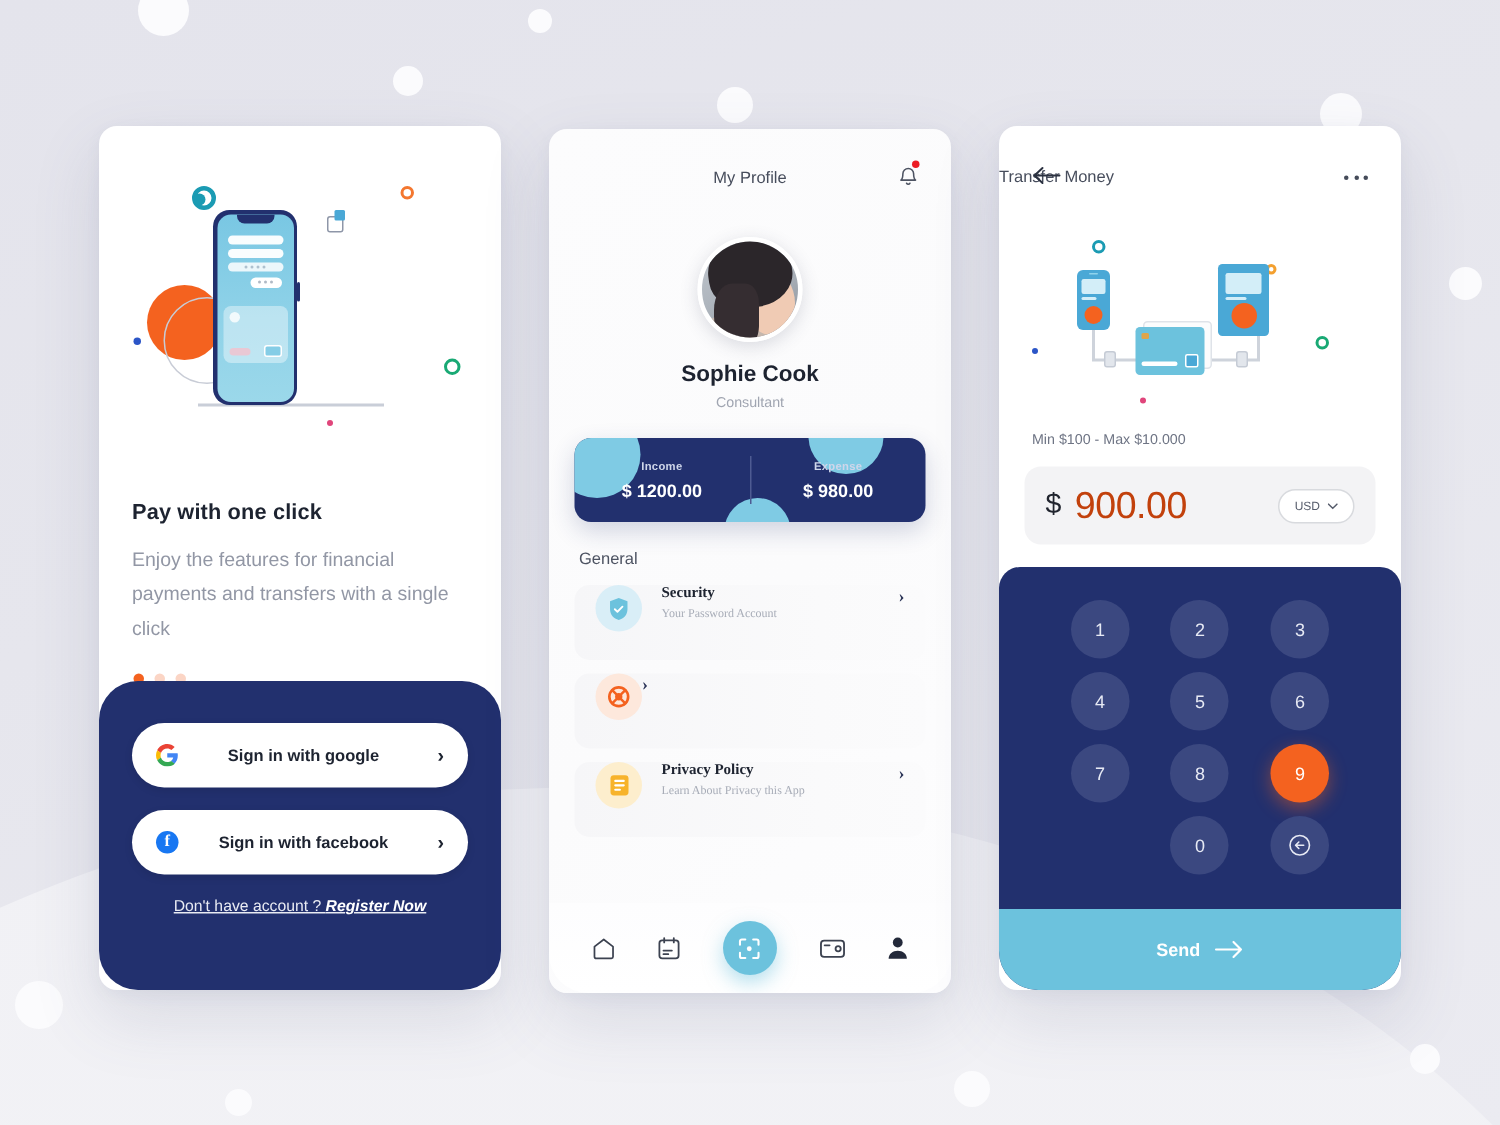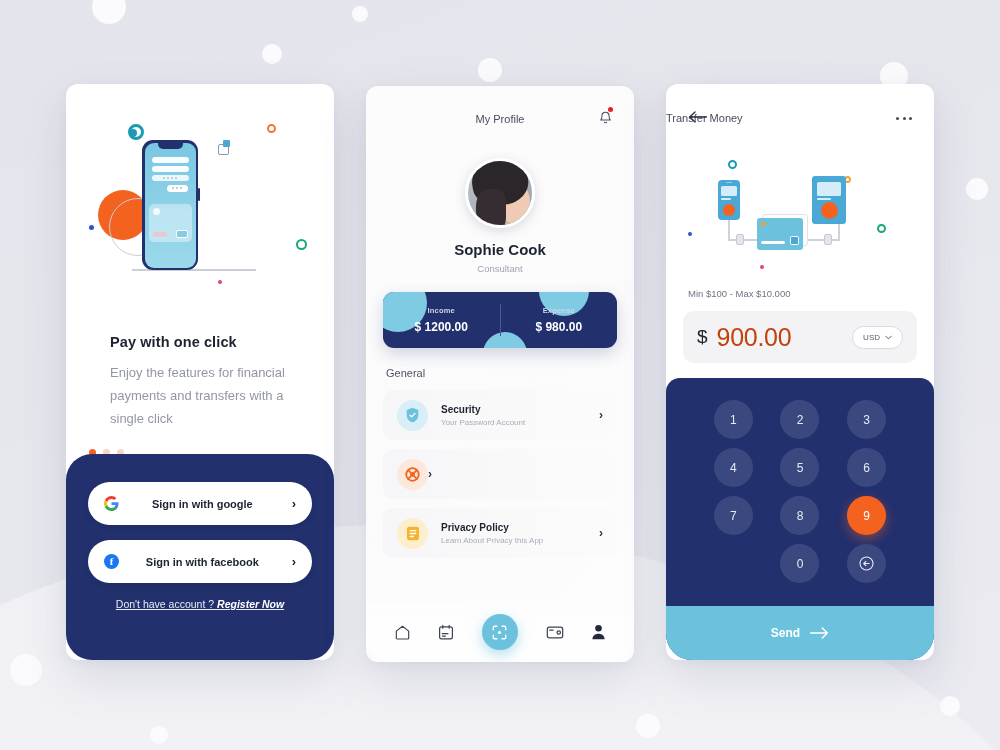--- a/index.html
+++ b/index.html
@@ -31,21 +31,21 @@
   }
   #screen-onboarding { left: 66px;  top: 84px; width: 268px; height: 576px; }
   #screen-profile    { left: 366px; top: 86px; width: 268px; height: 576px;
                        background: linear-gradient(135deg,#fcfcfd 0%, #fbfbfc 55%, #fdfdfe 100%); }
   #screen-transfer   { left: 666px; top: 84px; width: 268px; height: 576px; }
 
   
   .illus1 { position: relative; width: 100%; height: 250px; }
   .ill-dot { position: absolute; border-radius: 50%; }
 
-  .onb-text { padding: 0 32px; margin-left: 12px; }
+  .onb-text { padding: 0 22px; }
   .onb-title {
     font-size: 14.5px; font-weight: bold; color: #1d2330; letter-spacing: .1px;
   }
   .onb-sub {
     margin-top: 12px; font-size: 13px; line-height: 1.75;
     color: #9297a5; max-width: 215px;
   }
   .dots { display: flex; gap: 7px; align-items: center; margin-top: 19px; padding-left: 23px; }
   .dot { width: 7px; height: 7px; border-radius: 50%; background: #fbd5c5; }
   .dot.active { background: #f4621f; }
@@ -129,22 +129,22 @@
   .bal-col { flex: 1; text-align: center; position: relative; z-index: 2; }
   .bal-lbl { font-size: 7.5px; font-weight: bold; color: #cfd6ea; letter-spacing: .2px; }
   .bal-val { font-size: 12px; font-weight: bold; color: #fff; margin-top: 5px; }
   .bal-div { width: 1px; height: 32px; background: #4e5b92; position: relative; z-index: 2; }
 
   .sec-title { margin: 19px 0 0 20px; font-size: 11px; color: #4d5362; }
 
   .list { margin: 11px 17px 0; }
   .li {
     height: 50px; background: linear-gradient(90deg,#f6f6f8 0%, #fafafb 70%, #fbfbfc 100%);
-    border-radius: 10px; display: flex; align-items: center;
-    padding: 0 14px; margin-bottom: 9px; cursor: pointer;
+    border-radius: 10px; display: flex; align-items: flex-start;
+    padding: 0 14px; margin-bottom: 9px; cursor: pointer; font-family: Liberation Serif, serif;
   }
   .li-ic {
     width: 31px; height: 31px; border-radius: 50%;
     display: flex; align-items: center; justify-content: center; flex-shrink: 0;
   }
   .li-txt { margin-left: 13px; flex: 1; }
   .li-t { font-size: 10px; font-weight: bold; color: #1d2330; }
   .li-s { font-size: 8px; color: #a8adb8; margin-top: 3px; }
   .li-ch { font-size: 12px; color: #2a3356; font-weight: bold; }
 

